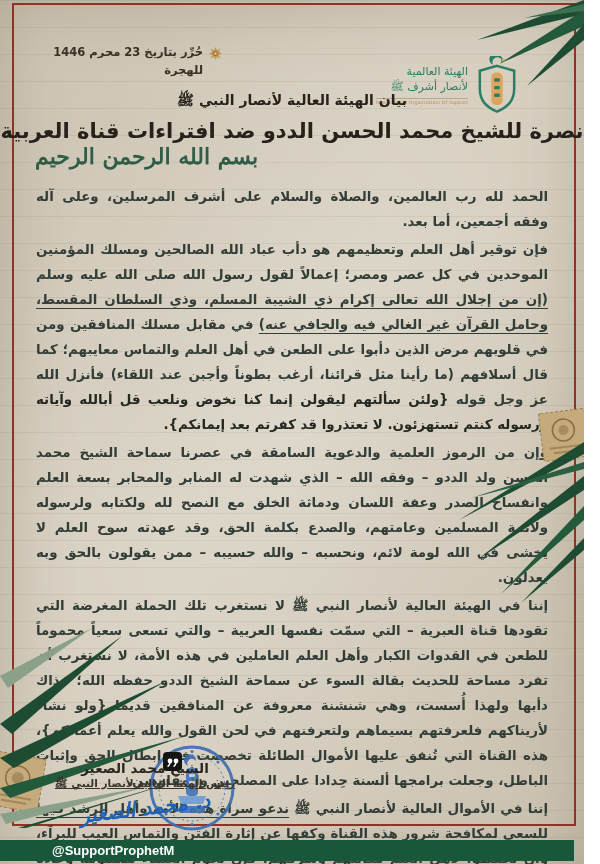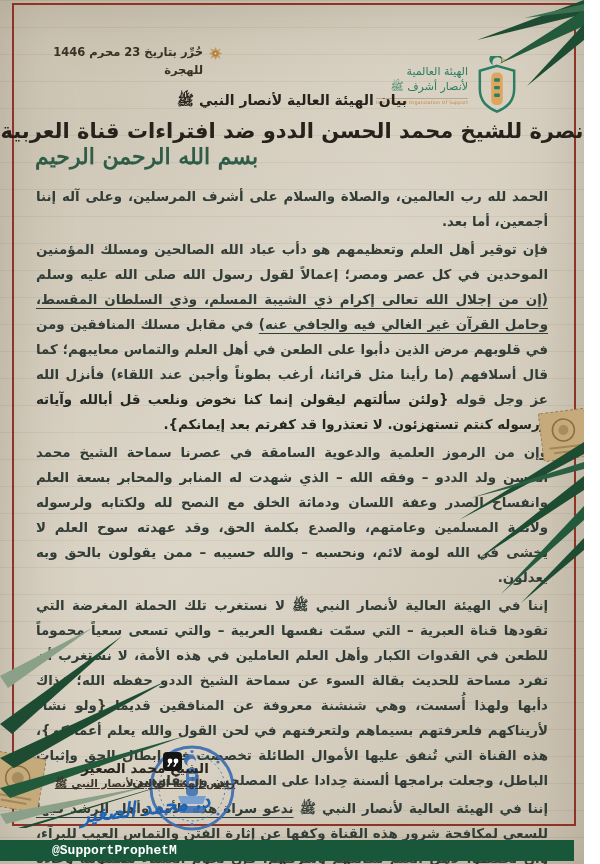--- a/index.html
+++ b/index.html
@@ -53,21 +53,21 @@
   .sig-hand{ font-family:"DejaVu Serif", serif; font-style:italic; font-weight:bold;
     font-size:20px; color:#1f63b5; transform:rotate(-7deg); margin-top:4px; }
   .seal{ position:absolute; left:148px; top:744px; width:88px; height:88px; z-index:3; opacity:.9; }
   .quote-badge{ position:absolute; left:163px; top:752px; width:19px; height:19px; z-index:5;
     background:#141414; border-radius:4px; display:flex; align-items:center; justify-content:center; }
 
   
   .footer-bar{ position:absolute; left:0; bottom:3px; width:574px; height:21px;
     background:#19573b; display:flex; align-items:center; padding-left:52px; z-index:6; }
   .footer-handle{ color:#ffffff; font-size:13px; font-weight:bold;
-    font-family:Liberation Mono, monospace; }
+    font-family:Liberation Sans, sans-serif; }
 
   
   .deco{ position:absolute; pointer-events:none; }
   .palm-tr{ right:0; top:0; width:115px; height:92px; z-index:4; }
   .palm-rm{ right:0; top:428px; width:125px; height:175px; z-index:4; }
   .palm-bl{ left:0; bottom:36px; width:195px; height:200px; z-index:3; }
   .stamp{ position:absolute; z-index:2; }
   .stamp-r{ right:-4px; top:410px; transform:rotate(-7deg); }
   .stamp-l{ left:-9px; top:754px; transform:rotate(10deg); }
 </style>
@@ -105,25 +105,25 @@
       <rect x="19" y="31" width="6" height="3.5" rx="1" fill="#2b7e62"></rect>
       <rect x="19" y="39" width="6" height="3.5" rx="1" fill="#2b7e62"></rect>
     </svg>
   </div>
 
   <div class="title">بيان الهيئة العالية لأنصار النبي ﷺ</div>
   <div class="subtitle">نصرة للشيخ محمد الحسن الددو ضد افتراءات قناة العربية</div>
   <div class="basmala">بسم الله الرحمن الرحيم</div>
 
   <div class="body">
-    <p>الحمد لله رب العالمين، والصلاة والسلام على أشرف المرسلين، وعلى آله إننا أجمعين، أما بعد.</p>
+    <p>الحمد لله رب العالمين، والصلاة والسلام على أشرف المرسلين، وعلى آله وفقه أجمعين، أما بعد.</p>
     <p><span>فإن توقير أهل العلم وتعظيمهم هو دأب عباد الله الصالحين ومسلك المؤمنين الموحدين في كل عصر ومصر؛ إعمالاً لقول رسول الله صلى الله عليه وسلم </span><span class="u">(إن من إجلال الله تعالى إكرام ذي الشيبة المسلم، وذي السلطان المقسط، وحامل القرآن غير الغالي فيه والجافي عنه)</span><span> في مقابل مسلك المنافقين ومن في قلوبهم مرض الذين دأبوا على الطعن في أهل العلم والتماس معايبهم؛ كما قال أسلافهم (ما رأينا مثل قرائنا، أرغب بطوناً وأجبن عند اللقاء) فأنزل الله عز وجل قوله </span><span class="b">{ولئن سألتهم ليقولن إنما كنا نخوض ونلعب قل أبالله وآياته ورسوله كنتم تستهزئون. لا تعتذروا قد كفرتم بعد إيمانكم}.</span></p>
     <p>وإن من الرموز العلمية والدعوية السامقة في عصرنا سماحة الشيخ محمد الحسن ولد الددو – وفقه الله – الذي شهدت له المنابر والمحابر بسعة العلم وانفساح الصدر وعفة اللسان ودماثة الخلق مع النصح لله ولكتابه ولرسوله ولأئمة المسلمين وعامتهم، والصدع بكلمة الحق، وقد عهدته سوح العلم لا يخشى في الله لومة لائم، ونحسبه – والله حسيبه – ممن يقولون بالحق وبه يعدلون.</p>
     <p><span>إننا في الهيئة العالية لأنصار النبي ﷺ لا نستغرب تلك الحملة المغرضة التي تقودها قناة العبرية – التي سمّت نفسها العربية – والتي تسعى سعياً محموماً للطعن في القدوات الكبار وأهل العلم العاملين في هذه الأمة، لا نستغرب أن تفرد مساحة للحديث بقالة السوء عن سماحة الشيخ الددو حفظه الله؛ فذاك دأبها ولهذا أُسست، وهي شنشنة معروفة عن المنافقين قديما </span><span>{ولو نشاء لأريناكهم فلعرفتهم بسيماهم ولتعرفنهم في لحن القول والله يعلم أعمالكم}،</span><span> هذه القناة التي تُنفق عليها الأموال الطائلة تخصصت في إبطال الحق وإثبات الباطل، وجعلت برامجها ألسنة حِدادا على المصلحين والمقاومين.</span></p>
-    <p><span>إننا في الهيئة العالية لأنصار النبي ﷺ </span><span class="u">ندعو سراة هذه الأمة وأهل الرشد فيها للسعي لمكافحة شرور هذه القناة وكفها عن إثارة الفتن والتماس العيب للبرآء، وأن يحفظوا لأهل العلم مكانتهم وشرفهم، فإن لحوم العلماء مسمومة وعادة الله في هتك أستار منتقصيهم معلومة، وقد قال سبحانه في</span></p>
+    <p><span>إننا في الأموال العالية لأنصار النبي ﷺ </span><span class="u">ندعو سراة هذه الأمة وأهل الرشد فيها للسعي لمكافحة شرور هذه القناة وكفها عن إثارة الفتن والتماس العيب للبرآء، وأن يحفظوا لأهل العلم مكانتهم وشرفهم، فإن لحوم العلماء مسمومة وعادة الله في هتك أستار منتقصيهم معلومة، وقد قال سبحانه في</span></p>
 
   </div>
 
   <svg class="seal" viewBox="0 0 88 88">
     <circle cx="44" cy="44" r="41" fill="none" stroke="#3a6cb1" stroke-width="3"></circle>
     <circle cx="44" cy="44" r="33" fill="none" stroke="#3a6cb1" stroke-width="1" stroke-dasharray="2,3"></circle>
     <g fill="#3a6cb1">
       <circle cx="44" cy="7.5" r="1.6"></circle>
         <circle cx="70" cy="18" r="1.6"></circle>
         <circle cx="80" cy="44" r="1.6"></circle>

